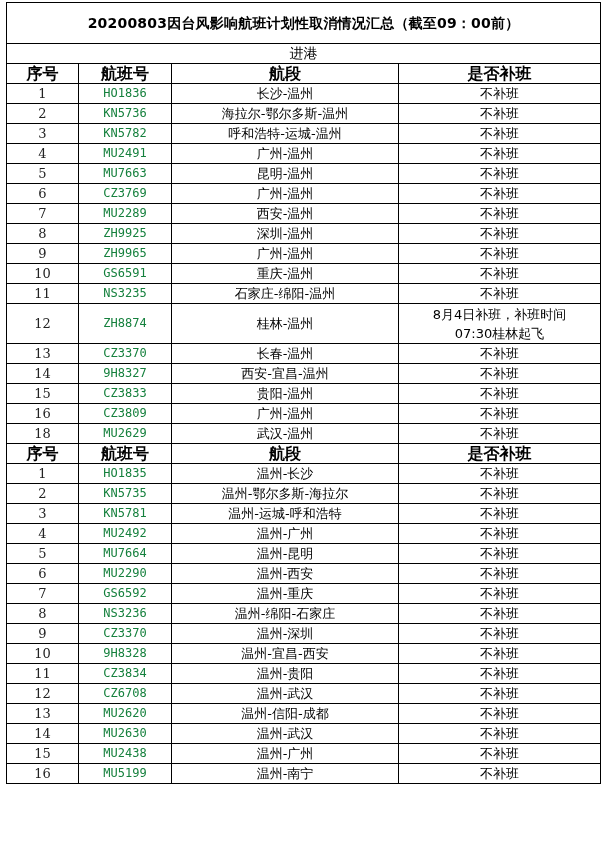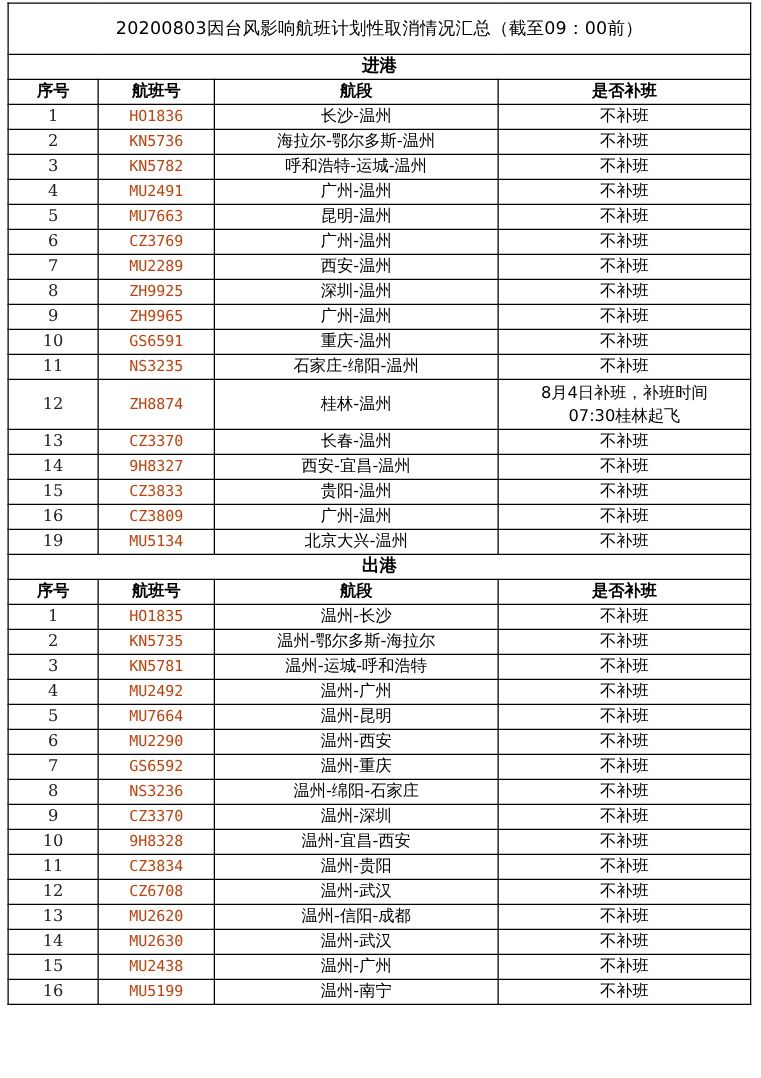--- a/index.html
+++ b/index.html
@@ -1,24 +1,24 @@
 <!DOCTYPE html>
 <html><head>
 <meta charset="utf-8">
 <style>
   html, body { margin:0; padding:0; background:#ffffff; }
   body { width:609px; height:862px; overflow:hidden; position:relative;
          font-family:"DejaVu Sans","Liberation Sans",sans-serif; color:#000; }
   table { position:absolute; left:6px; top:2px; width:594px; border-collapse:collapse; table-layout:fixed; }
   td { border:1px solid #000; text-align:center; vertical-align:middle; padding:0; overflow:hidden; white-space:nowrap;
        font-size:13px; height:19px; line-height:19px; }
-  td.title { height:40px; font-size:14px; font-weight:normal; letter-spacing:0.2px; }
-  td.section { font-weight:bold; font-size:14px;margin-left:44px; }
-  tr.hdr td { font-weight:bold; font-size:13px; }
-  td.mono { font-family:"DejaVu Sans Mono","Liberation Mono",monospace; font-size:12px; color:#c2410c; }
+  td.title { height:40px; font-size:14px; font-weight:bold; letter-spacing:0.2px; }
+  td.section { font-weight:normal; font-size:14px;margin-left:44px; }
+  tr.hdr td { font-weight:bold; font-size:16px; }
+  td.mono { font-family:"DejaVu Sans Mono","Liberation Mono",monospace; font-size:12px; color:#15803d; }
   td.seq { font-family:"DejaVu Serif","Liberation Serif",serif; font-size:13px; color:#222; }
   td.wrap { white-space:normal; line-height:19px; height:39px; }
 </style>
 </head>
 <body>
 
 <table>
   <colgroup>
     <col style="width:72px">
       <col style="width:93px">
@@ -131,27 +131,24 @@
         <td>贵阳-温州</td>
         <td>不补班</td>
       </tr>
       <tr>
         <td class="seq">16</td>
         <td class="mono">CZ3809</td>
         <td>广州-温州</td>
         <td>不补班</td>
       </tr>
       <tr>
-        <td class="seq">19</td>
-        <td class="mono">MU5134</td>
-        <td>北京大兴-温州</td>
-        <td>不补班</td>
-      </tr>
-      <tr>
-        <td colspan="4" class="section">出港</td>
+        <td class="seq">18</td>
+        <td class="mono">MU2629</td>
+        <td>武汉-温州</td>
+        <td>不补班</td>
       </tr>
       <tr class="hdr">
         <td>序号</td>
         <td>航班号</td>
         <td>航段</td>
         <td>是否补班</td>
       </tr>
       <tr>
         <td class="seq">1</td>
         <td class="mono">HO1835</td>

